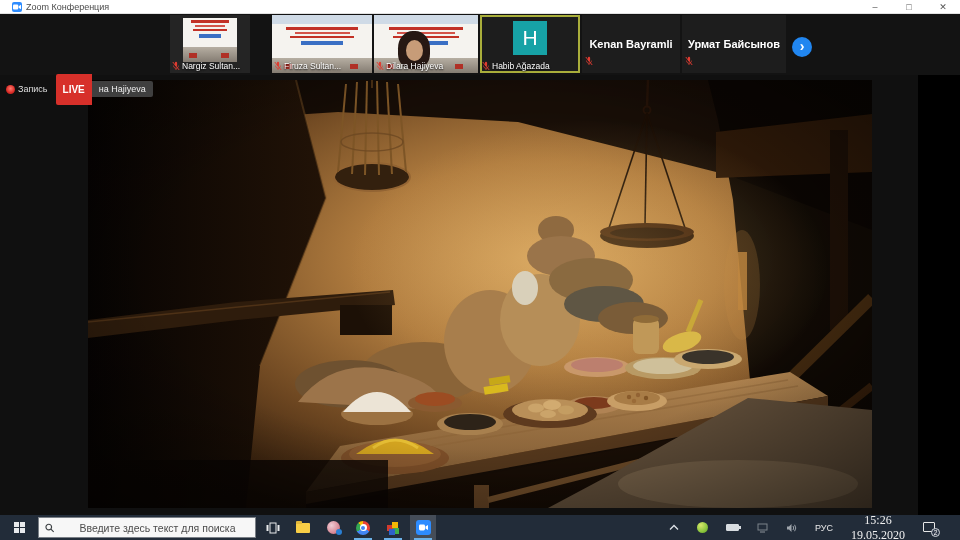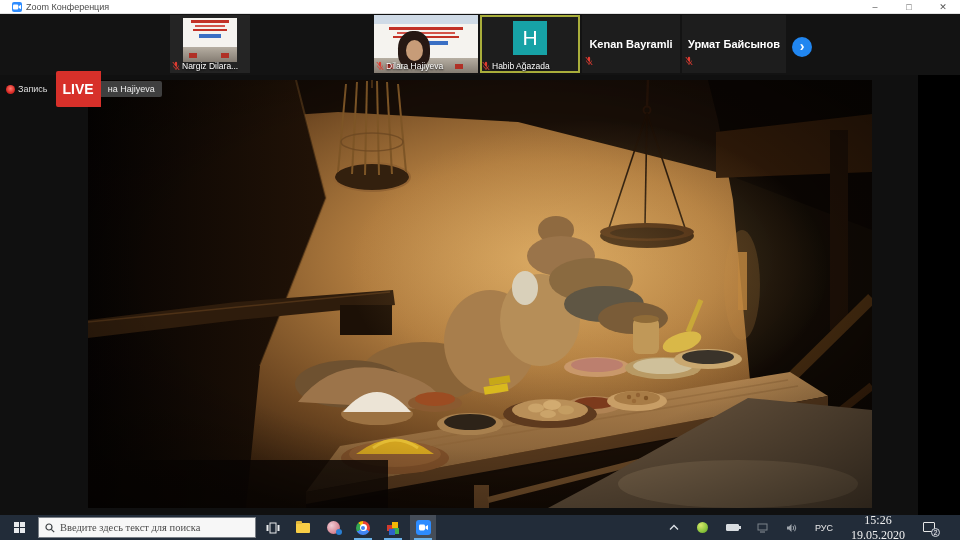--- a/index.html
+++ b/index.html
@@ -57,36 +57,36 @@
   
   .main { position:absolute; left:0; top:75px; width:918px; height:440px; background:#101010; }
   .video { position:absolute; left:88px; top:5px; width:784px; height:428px; background:#1a0e05; }
   .video svg { display:block; }
   .rec-overlay { position:absolute; left:6px; top:6px; display:flex; align-items:center;
     height:16px; z-index:10; }
   .rec-chip { display:flex; align-items:center; gap:3px; margin-right:8px; }
   .rec-dot { width:9px; height:9px; border-radius:50%;
     background:radial-gradient(circle at 50% 40%, #ff7a6e 0%, #d92a25 60%, #b01f1b 100%); }
   .rec-chip .lbl { font-size:9px; color:#dddddd; }
-  .live-badge { background:#d7302a; color:#fff; font-size:14px; font-weight:bold;
+  .live-badge { background:#d7302a; color:#fff; font-size:10px; font-weight:bold;
     padding:10px 7px; border-radius:2px 0 0 2px; }
   .fb-badge { background:#3f3f3f; color:#eeeeee; font-size:9px; padding:3px 7px;
     border-radius:0 2px 2px 0; }
 
   
   .taskbar { position:absolute; left:0; bottom:0; width:960px; height:25px;
     background:#222c39; display:flex; align-items:center; z-index:20; }
   .start-btn { width:38px; height:25px; display:flex; align-items:center; justify-content:center; }
   .win-logo { width:11px; height:11px; display:grid; grid-template-columns:5px 5px;
     grid-template-rows:5px 5px; gap:1px; }
   .win-logo i { background:#e8eaec; }
   .search-box { width:218px; height:21px; background:#f7f7f7; border:1px solid #7a7f86;
     display:flex; align-items:center; gap:5px; padding:0 6px; }
   .search-box input { border:none; outline:none; background:transparent; font-size:10.5px;
-    color:#333; width:180px; font-family:Liberation Serif, serif; }
+    color:#333; width:180px; font-family:Liberation Sans, sans-serif;margin-left:20px; }
   .search-box input::placeholder { color:#4c4c4c; }
   .tb-ico { width:26px; height:25px; display:flex; align-items:center; justify-content:center;
     position:relative; margin-left:4px; }
   .tb-ico .runline { position:absolute; bottom:0; left:4px; right:4px; height:2px; background:#6cb2e8; }
   .tb-ico.zoom-active { background:rgba(255,255,255,.16); }
   .folder { width:14px; height:10px; background:#f8ce46; border-radius:1px; position:relative; }
   .folder:before { content:""; position:absolute; left:0; top:-2px; width:6px; height:3px;
     background:#e3b83a; border-radius:1px 1px 0 0; }
   .pinkapp { width:13px; height:13px; border-radius:50%;
     background:radial-gradient(circle at 35% 35%, #f0cdd6, #d6808e 70%, #b95f70); position:relative; }
@@ -156,24 +156,46 @@
             <i class="r2"></i>
           </div>
       </div>
       <div class="name-label">
         <svg width="8" height="10" viewBox="0 0 10 12">
             <rect x="3.6" y="0.8" width="2.8" height="5.6" rx="1.4" fill="#e03c31"></rect>
             <path d="M2 5.5 c0 2.2 1.4 3.3 3 3.3 s3 -1.1 3 -3.3" stroke="#e03c31" stroke-width="1" fill="none"></path>
             <line x1="5" y1="8.8" x2="5" y2="11" stroke="#e03c31" stroke-width="1"></line>
             <line x1="1" y1="1" x2="9" y2="11" stroke="#e03c31" stroke-width="1.2"></line>
           </svg>
-        <span>Nargiz Dilara...</span>
-      </div>
-    </div>
-
+        <span>Nargiz Sultan...</span>
+      </div>
+    </div>
+
+    <div class="tile" style="left:272px;width:100px;">
+      <div class="slide slide-full">
+        <div class="sl-band"></div>
+        <div class="sl-l1"></div>
+          <div class="sl-l2"></div>
+          <div class="sl-l3"></div>
+          <div class="sl-btn"></div>
+        <div class="sl-photo">
+            <i class="r1"></i>
+            <i class="r2"></i>
+          </div>
+      </div>
+      <div class="name-label">
+        <svg width="8" height="10" viewBox="0 0 10 12">
+            <rect x="3.6" y="0.8" width="2.8" height="5.6" rx="1.4" fill="#e03c31"></rect>
+            <path d="M2 5.5 c0 2.2 1.4 3.3 3 3.3 s3 -1.1 3 -3.3" stroke="#e03c31" stroke-width="1" fill="none"></path>
+            <line x1="5" y1="8.8" x2="5" y2="11" stroke="#e03c31" stroke-width="1"></line>
+            <line x1="1" y1="1" x2="9" y2="11" stroke="#e03c31" stroke-width="1.2"></line>
+          </svg>
+        <span>Firuza Sultan...</span>
+      </div>
+    </div>
 
     <div class="tile" style="left:374px;width:104px;padding-left:12px;">
       <div class="slide slide-full">
         <div class="sl-band"></div>
         <div class="sl-l1"></div>
           <div class="sl-l2"></div>
           <div class="sl-l3"></div>
           <div class="sl-btn"></div>
         <div class="sl-photo">
             <i class="r1"></i>

